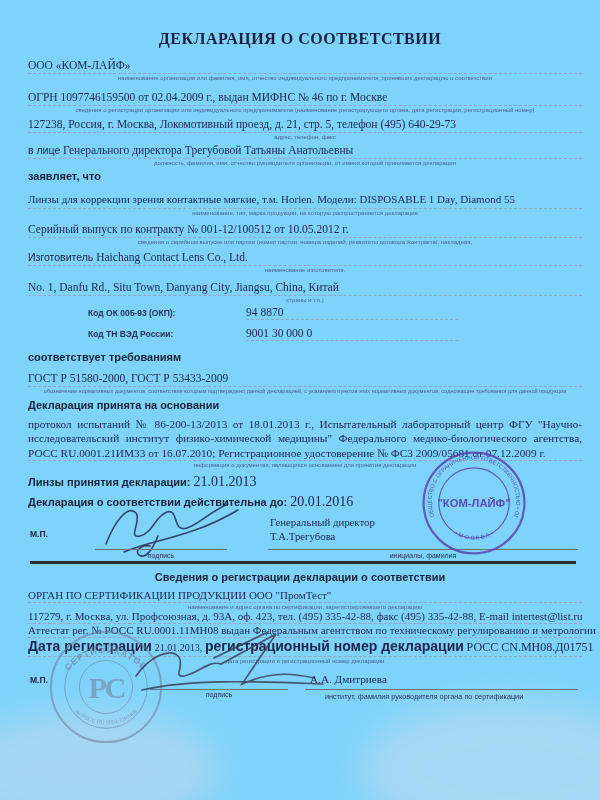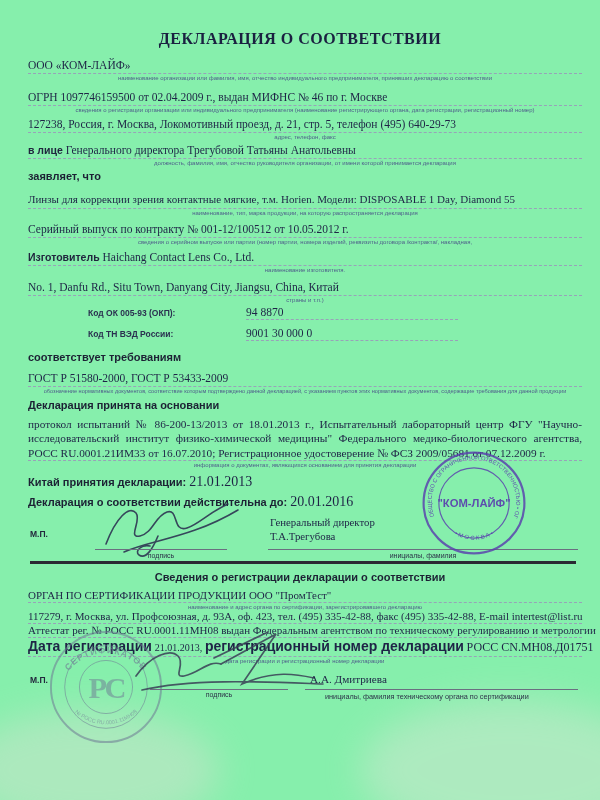--- a/index.html
+++ b/index.html
@@ -1,29 +1,29 @@
 <!DOCTYPE html>
 <html><head>
 <meta charset="utf-8">
 <style>
   html,body{margin:0;padding:0;}
   body{background:#e8e8e8;}
   .page{
     position:relative; width:600px; height:800px; margin:0 auto;
-    background:#86efac; overflow:hidden;
+    background:#7dd3fc; overflow:hidden;
     font-family:"Liberation Serif", serif; color:#1e2446;
   }
   .tint{position:absolute; pointer-events:none; border-radius:50%; filter:blur(18px); opacity:.35;}
   .title{
     position:absolute; top:30px; left:0; width:100%; text-align:center;
     font-size:16px; font-weight:bold; letter-spacing:.5px; color:#1a2040;
   }
   .f{position:absolute; left:28px; right:18px;}
   .v{font-size:11.5px; line-height:1.25; border-bottom:1px dashed #98a2b8; padding-bottom:1px; white-space:nowrap;}
-  .v .lbl{font-family:"Liberation Sans", sans-serif; font-weight:bold; font-size:10.5px; color:#20263e;}
+  .v .lbl{font-family:"Liberation Sans", sans-serif; font-weight:normal; font-size:10.5px; color:#20263e;}
   .cap{margin-top:1px; text-align:center; font-family:"Liberation Sans", sans-serif; font-size:6px; color:#4e5f8a; line-height:1.15;}
   .hb{position:absolute; left:28px; font-family:"Liberation Sans", sans-serif; font-weight:bold; font-size:11px; color:#1c2134;}
   .code-row{position:absolute; left:88px; display:flex; align-items:baseline;}
   .code-row .clbl{width:158px; font-family:"Liberation Sans", sans-serif; font-weight:bold; font-size:8.5px; color:#2a3150;}
   .code-row .cval{width:212px; font-size:11.5px; border-bottom:1px dashed #98a2b8; padding-bottom:1px;}
   .para{font-size:11.3px; line-height:1.28; text-align:justify; border-bottom:1px dashed #98a2b8; padding-bottom:0; white-space:normal;}
   .dateline{position:absolute; left:28px; font-family:"Liberation Sans", sans-serif; font-weight:bold; font-size:11px; color:#1c2134;}
   .dateline .dval{font-family:"Liberation Serif", serif; font-weight:normal; font-size:14px; color:#1e2446;}
   .mp{position:absolute; font-family:"Liberation Sans", sans-serif; font-weight:bold; font-size:8.5px; color:#22283c;}
   .sig-line{position:absolute; border-bottom:1.2px solid #6a6f80;}
@@ -104,21 +104,21 @@
     <div class="cap" style="font-size:5.6px">обозначение нормативных документов, соответствие которым подтверждено данной декларацией, с указанием пунктов этих нормативных документов, содержащие требования для данной продукции</div>
   </div>
 
   <div class="hb" style="top:399px">Декларация принята на основании</div>
 
   <div class="f" style="top:417px">
     <div class="para">протокол испытаний № 86-200-13/2013 от 18.01.2013 г., Испытательный лабораторный центр ФГУ "Научно-исследовательский институт физико-химической медицины" Федерального медико-биологического агентства, РОСС RU.0001.21ИМ33 от 16.07.2010; Регистрационное удостоверение № ФСЗ 2009/05681 от 07.12.2009 г.</div>
     <div class="cap">информация о документах, являющихся основанием для принятия декларации</div>
   </div>
 
-  <div class="dateline" style="top:474px"><span>Китай принятия декларации:</span> <span class="dval">21.01.2013</span></div>
+  <div class="dateline" style="top:474px"><span>Линзы принятия декларации:</span> <span class="dval">21.01.2013</span></div>
   <div class="dateline" style="top:494px"><span>Декларация о соответствии действительна до:</span> <span class="dval">20.01.2016</span></div>
 
   <div class="mp" style="top:529px; left:30px">М.П.</div>
 
   <svg class="abs" style="top:498px; left:96px" width="150" height="62" viewBox="0 0 150 62">
     <g fill="none" stroke="#2b3050" stroke-width="1.6" stroke-linecap="round" opacity="0.88">
       <path d="M10 46 C 20 20, 33 7, 40 15 C 46 22, 31 41, 44 38 C 57 35, 59 18, 71 14 C 83 10, 76 35, 91 30 C 103 26, 112 15, 132 6"></path>
       <path d="M28 54 C 55 42, 95 40, 142 12"></path>
       <path d="M62 38 C 57 50, 50 62, 43 57 C 38 53, 46 46, 54 48"></path>
     </g>
@@ -200,15 +200,15 @@
       <path d="M103 36 L 158 6 L 124 56 C 156 42, 178 46, 196 50"></path>
       <path d="M96 30 L 150 4"></path>
       <path d="M24 62 C 75 50, 150 54, 205 56"></path>
     </g>
   </svg>
   <div class="sig-line" style="top:689px; left:150px; width:138px"></div>
   <div class="sig-cap" style="top:691px; left:150px; width:138px">подпись</div>
 
   <div class="name-block" style="top:672px; left:310px; font-size:11.2px">А.А. Дмитриева</div>
   <div class="sig-line" style="top:689px; left:305px; width:273px"></div>
-  <div class="sig-cap" style="top:692px; left:305px; width:273px; text-align:left; padding-left:20px; font-size:7.3px">инициалы, фамилия техническому органа по сертификации</div>
+  <div class="sig-cap" style="top:692px; left:305px; width:273px; text-align:left; padding-left:20px; font-size:7.3px">институт, фамилия руководителя органа по сертификации</div>
 
 </div>
 
 </body></html>

